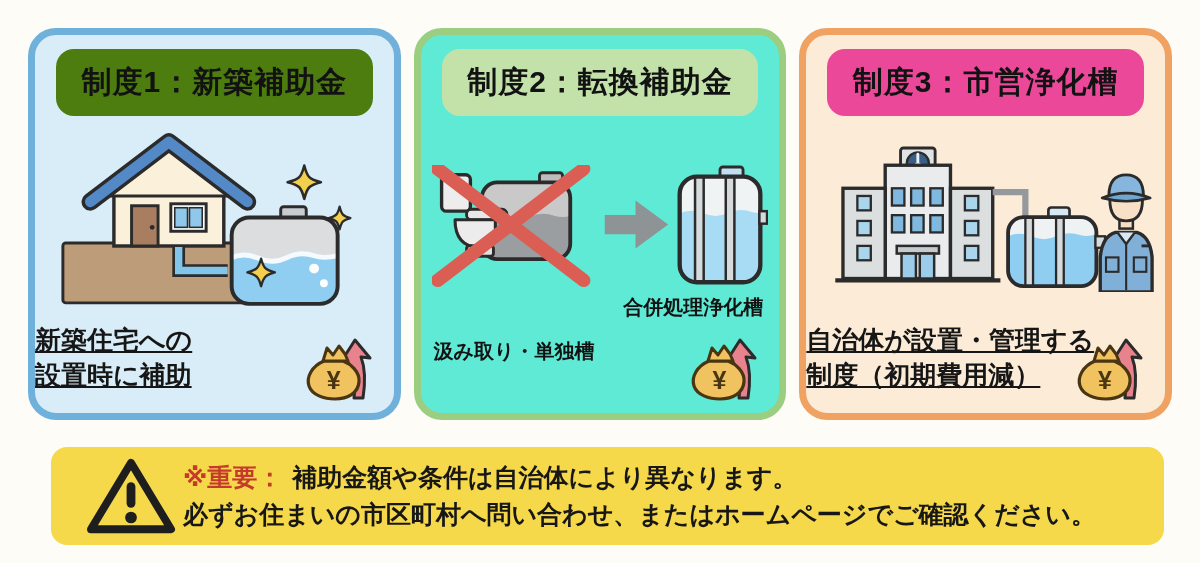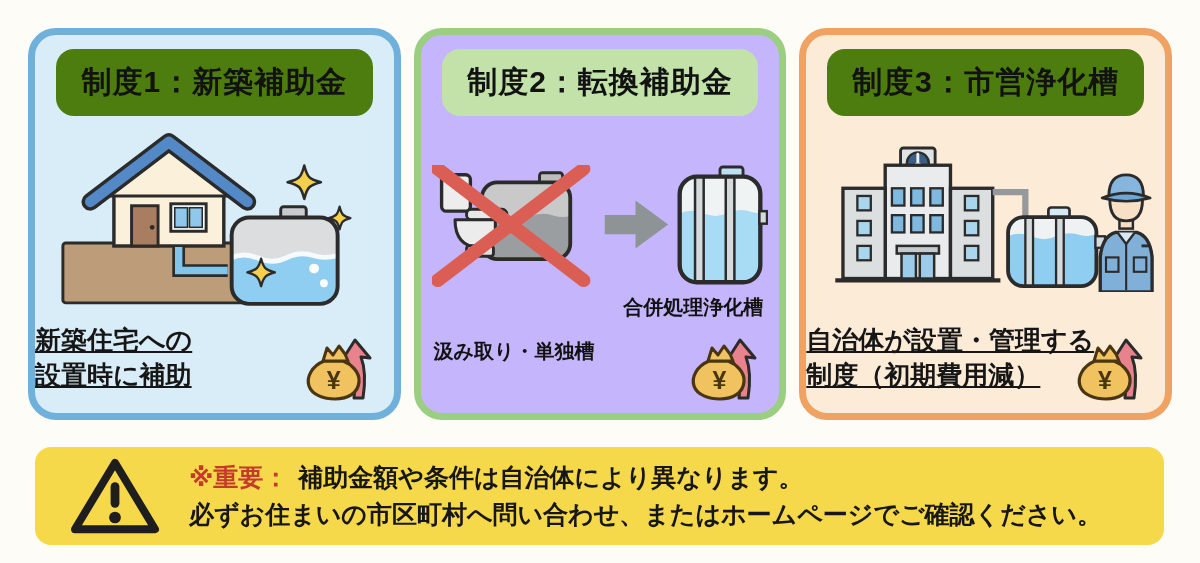--- a/index.html
+++ b/index.html
@@ -12,32 +12,32 @@
   .page { width:1200px; height:563px; box-sizing:border-box; padding:28px 28px 0 28px; }
 
   .cards { display:flex; gap:13px; }
   .card {
     flex:1; height:392px; box-sizing:border-box;
     border-radius:28px; border:7px solid;
     position:relative;
     display:flex; flex-direction:column; align-items:center;
   }
   .card-blue   { background:#D9EDF8; border-color:#6FB1DB; }
-  .card-green  { background:#c4b5fd; border-color:#9CCE81; }
+  .card-green  { background:#5eead4; border-color:#9CCE81; }
   .card-orange { background:#FBEBD7; border-color:#F0A263; }
 
   .card-title {
     margin-top:14px; width:calc(100% - 42px); box-sizing:border-box;
     border-radius:18px; padding:13px 0;
     text-align:center; font-size:30px; font-weight:800; color:#121212;
     letter-spacing:1px; white-space:nowrap;
   }
   .card-blue   .card-title { background:#4d7c0f; }
   .card-green  .card-title { background:#C2E2AA; }
-  .card-orange .card-title { background:#4d7c0f;font-family:Liberation Mono, monospace; }
+  .card-orange .card-title { background:#ec4899; }
 
   .illustration {
     flex:1; width:100%;
     display:flex; flex-direction:column; align-items:center; justify-content:center;
   }
   .tank-labels {
     display:flex; width:100%; margin-top:4px;
     font-size:20px; font-weight:800; color:#121212; white-space:nowrap;
   }
   .tank-labels .lbl-old { flex:0 0 52%; text-align:center;margin-top:44px; }
@@ -49,23 +49,23 @@
   }
   .card-green .caption { margin-bottom:16px; }
 
   .money-icon { position:absolute; right:16px; bottom:12px; width:76px; height:66px; }
   .money-icon .yen {
     position:absolute; left:32px; top:46px; transform:translate(-50%,-54%);
     font-size:25px; font-weight:800; color:#4A3512; line-height:1;
   }
 
   .notice {
-    margin:27px 8px 0 7px; height:98px;
+    margin:27px 8px 0 23px; height:98px;
     background:#F6D84B; border-radius:16px;
-    display:flex; align-items:center; gap:22px;
+    display:flex; align-items:center; 
     padding:0 20px 0 28px; box-sizing:border-box;
   }
   .notice-text { font-size:25px; font-weight:800; color:#171717; line-height:1.5; white-space:nowrap; }
   .notice-line { margin:0; }
   .notice-prefix { color:#C43A2B; margin-right:10px; }
 
   svg { display:block; }
 </style>
 </head>
 <body>

